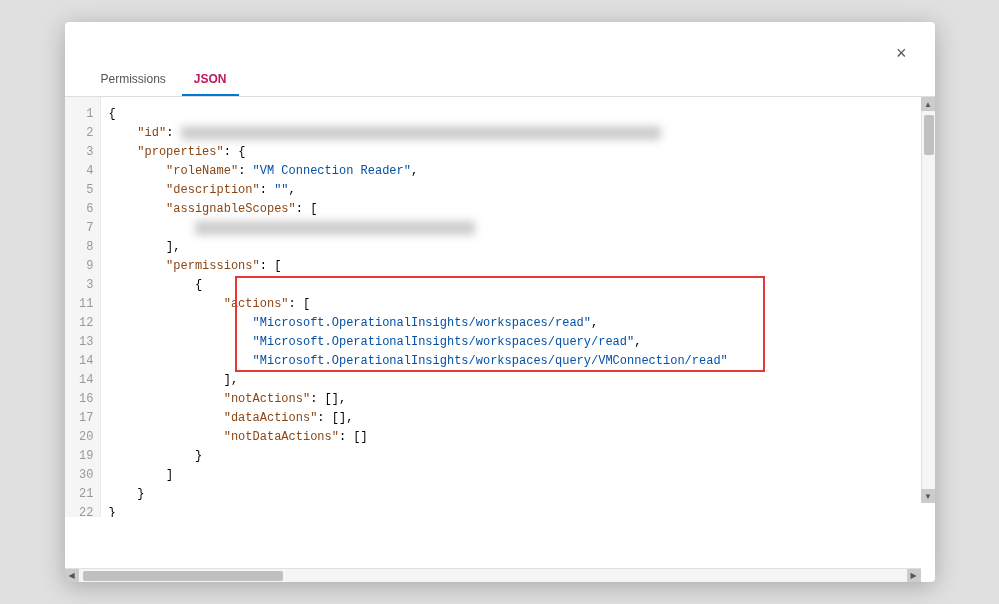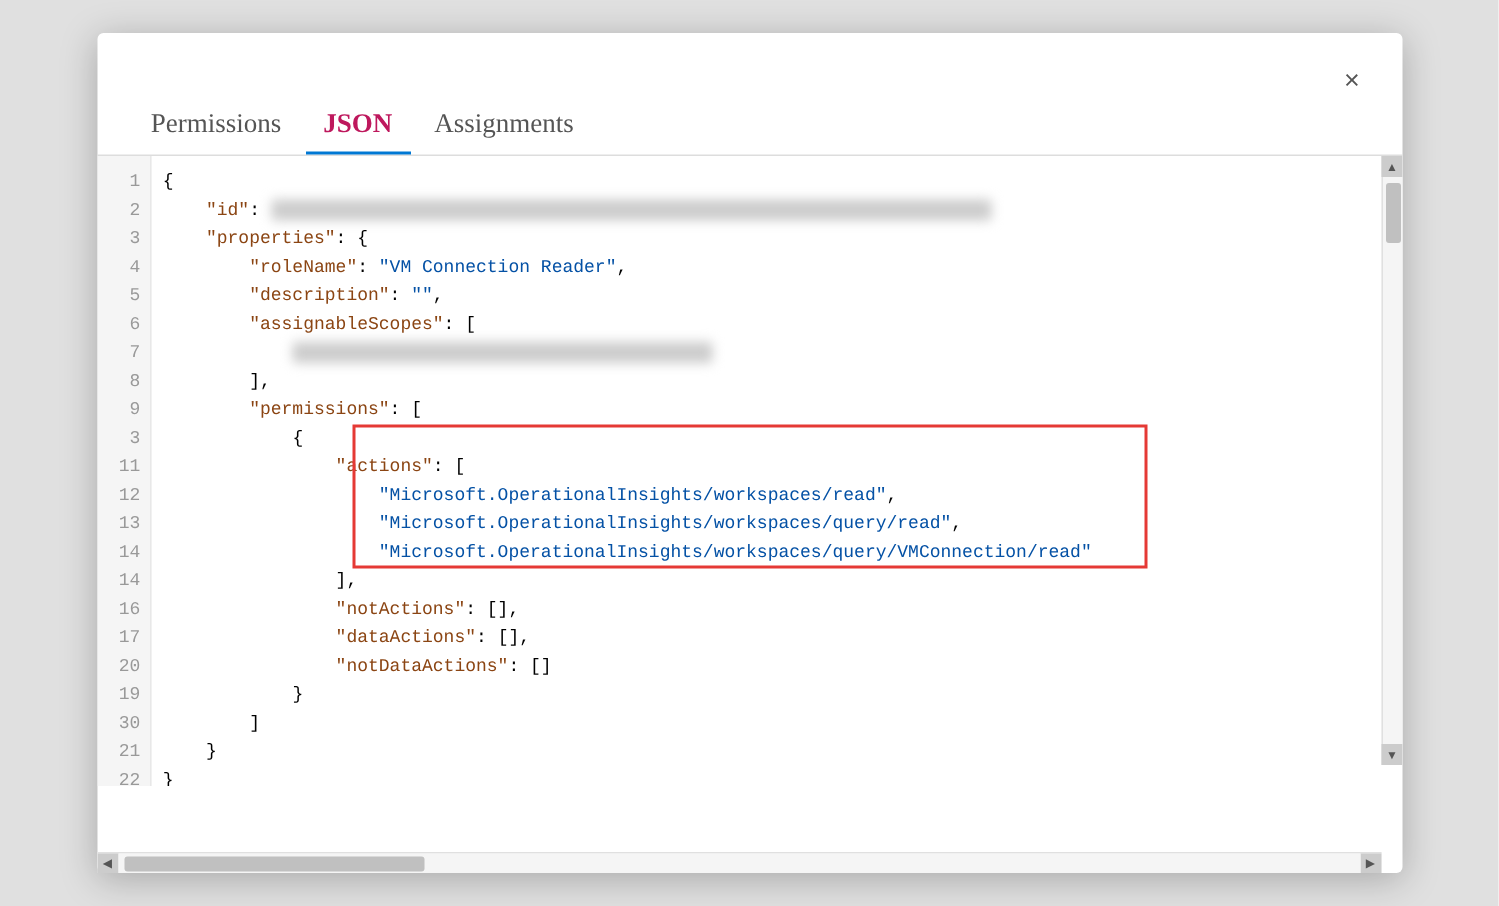--- a/index.html
+++ b/index.html
@@ -47,27 +47,26 @@
       color: #555;
       padding: 4px 8px;
       line-height: 1;
     }
     .tabs {
       display: flex;
       padding: 12px 24px 0 24px;
       border-bottom: 1px solid #ddd;
     }
     .tab {
-      font-size: 18px;
+      font-size: 12px;
       color: #555;
       padding: 8px 12px;
       cursor: pointer;
       border-bottom: 2px solid transparent;
       margin-right: 4px;
-      font-family: Liberation Serif, serif;
     }
     .tab.active {
       color: #be185d;
       border-bottom: 2px solid #0078d4;
       font-weight: 600;
     }
     .content-area {
       flex: 1;
       padding: 0;
       overflow: hidden;
@@ -215,21 +214,20 @@
 <div class="dialog">
   <div class="dialog-header">
     <div class="dialog-title"></div>
     <div class="dialog-subtitle"></div>
   </div>
   <button class="close-button">×</button>
 
   <div class="tabs">
     <div class="tab">Permissions</div>
     <div class="tab active">JSON</div>
-    <div class="tab">Assignments</div>
   </div>
 
   <div class="content-area">
     <div class="json-viewer">
       <div class="json-inner">
         <div class="line-numbers">
 
         <div class="line-num">1</div>
             <div class="line-num">2</div>
             <div class="line-num">3</div>

